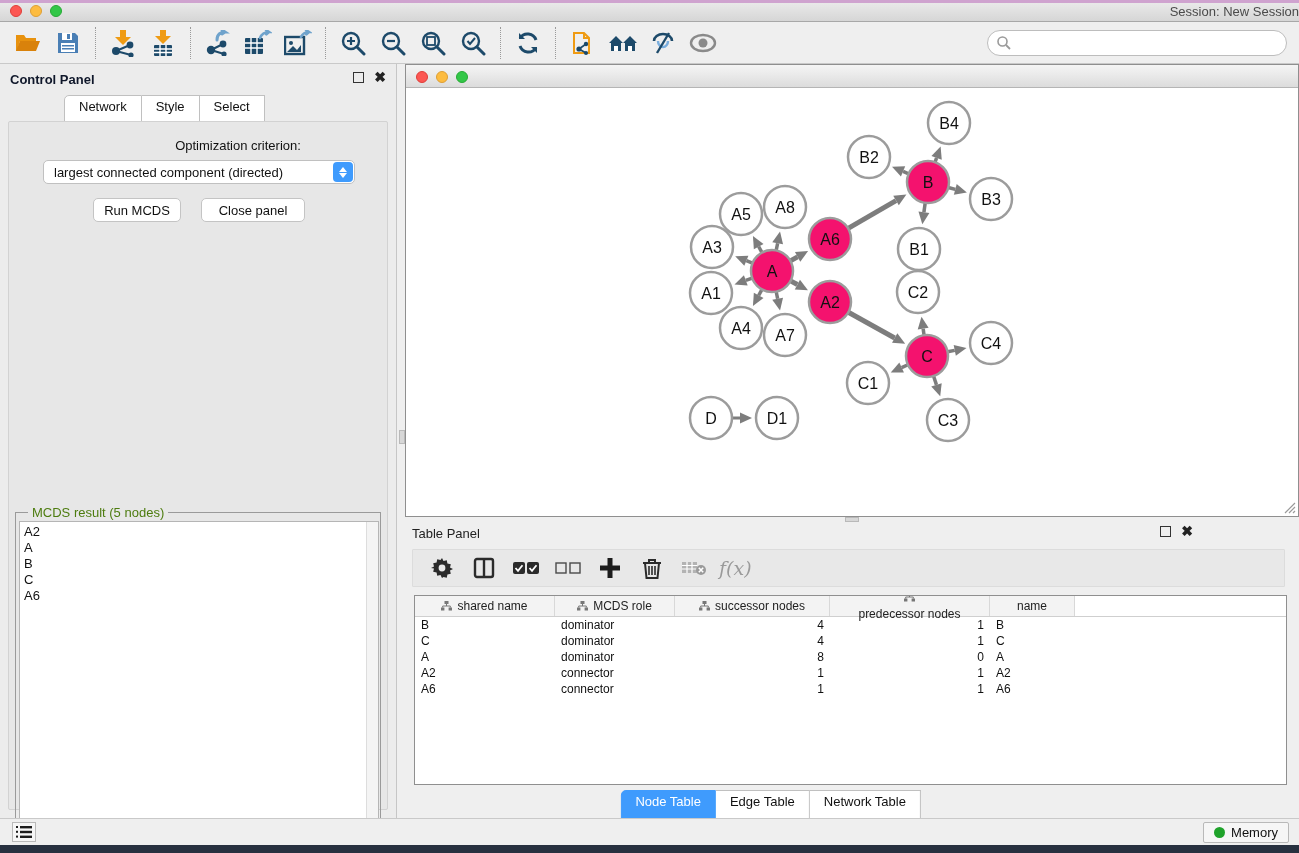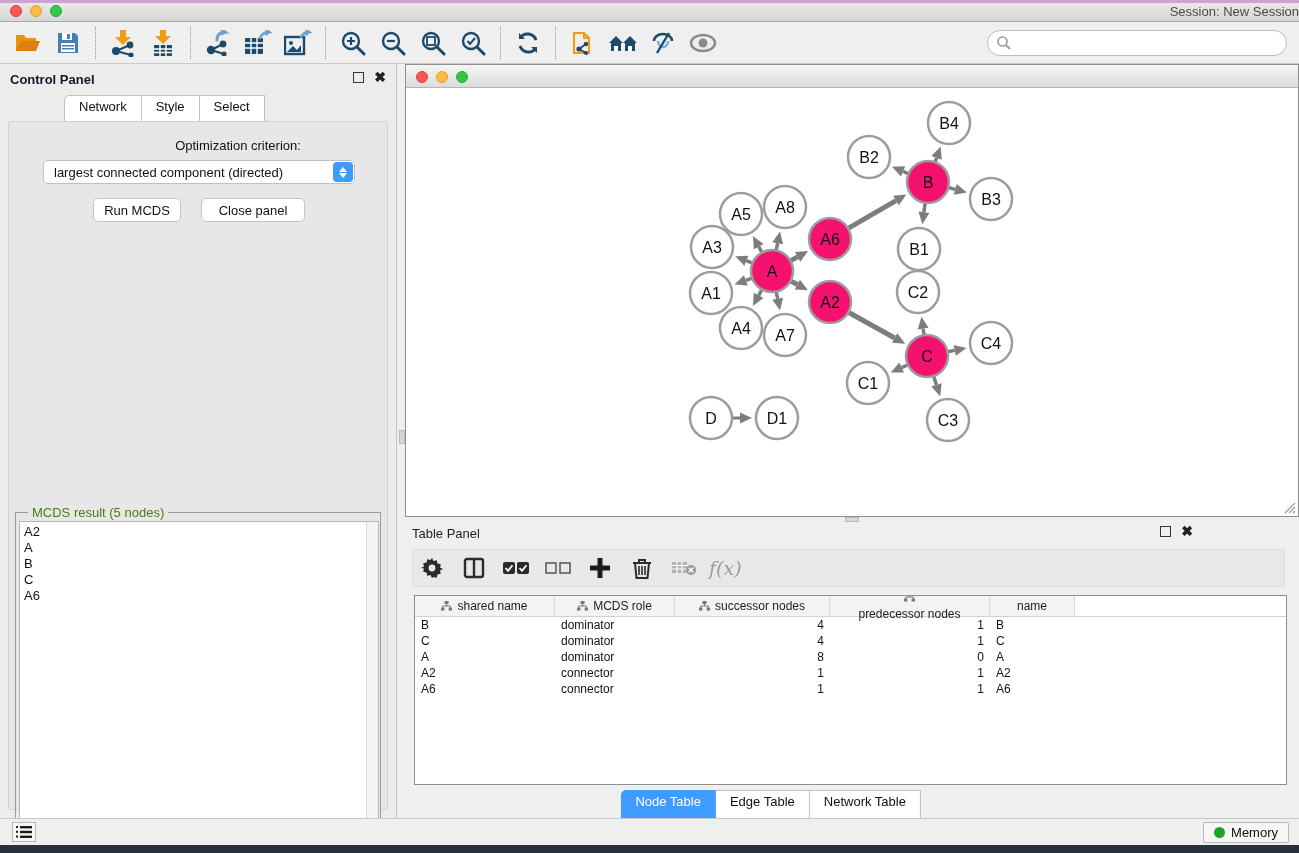--- a/index.html
+++ b/index.html
@@ -76,21 +76,21 @@
   #net-canvas { position:absolute; left:1px; top:24px; width:890px; height:426px; background:#fff; }
   #net-grip { position:absolute; right:2px; bottom:2px; width:12px; height:12px; }
   .dock-handle { background:#d7d7d7; border:1px solid #b9b9b9; }
   #handle-left { left:399px; top:430px; width:6px; height:14px; }
   #handle-bottom { left:845px; top:517px; width:14px; height:5px; }
 
   
   #table-panel { left:398px; top:522px; width:809px; height:296px; background:#efefef; }
   #tp-title { position:absolute; left:14px; top:4px; font-size:13px; color:#222; }
   #tp-toolbar { position:absolute; left:14px; top:27px; width:873px; height:38px; background:#e8e8e8;
-    border:1px solid #dcdcdc; border-radius:1px; display:flex; align-items:center; padding-left:0; gap:4px; }
+    border:1px solid #dcdcdc; border-radius:1px; display:flex; align-items:center; padding-left:10px; gap:4px; }
   .tpicon { width:38px; height:32px; display:flex; align-items:center; justify-content:center; }
   #fx-label { font-family:"DejaVu Serif",serif; font-style:italic; font-size:19px; color:#9a9a9a; margin-left:2px; }
   #node-table { position:absolute; left:16px; top:73px; width:873px; height:190px; background:#fff;
     border:1px solid #8f8f8f; overflow:hidden; }
   #nt-headerrow { display:flex; height:21px; border-bottom:1px solid #cfcfcf; }
   .nt-h { background:#f3f3f3; border-right:1px solid #d8d8d8; display:flex; align-items:center;
     justify-content:center; gap:5px; font-size:12px; color:#222; }
   .nt-h svg { flex:none; }
   #nt-body { font-size:12px; color:#111; }
   .nt-row { display:flex; height:16px; align-items:center; }

